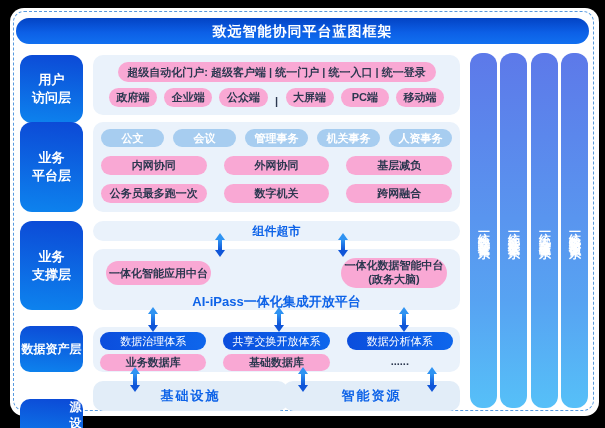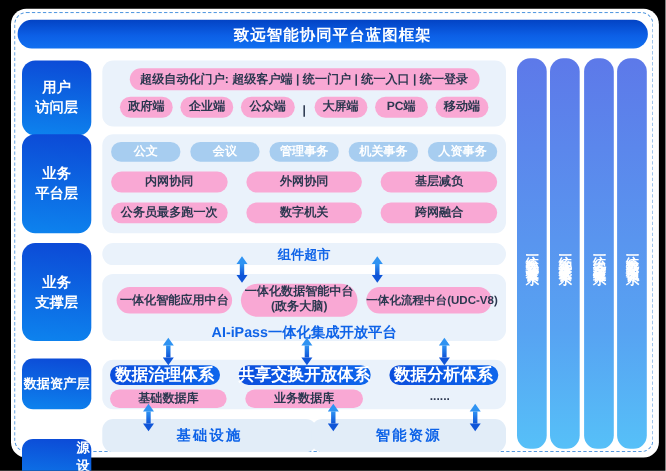--- a/index.html
+++ b/index.html
@@ -46,21 +46,21 @@
   .plat-pill{border-radius:12px;display:flex;flex-direction:column;justify-content:center;}
   .plat-1{width:105px;height:24px;line-height:24px;}
   .plat-2{width:106px;height:30px;border-radius:15px;line-height:1.25;}
   .plat-3{width:114px;height:24px;line-height:24px;font-size:10.5px;}
   .ipass{margin-top:5px;text-align:center;color:var(--accent-blue);font-size:13px;font-weight:bold;}
   
   .da-inner{padding:5px 7px 0;}
   .sys-row{display:flex;gap:17px;}
   .sys-pill{flex:1;height:18px;line-height:18px;border-radius:9px;
     background:linear-gradient(90deg,var(--sys-g1),var(--sys-g2));
-    color:#fff;font-size:15px;font-weight:bold;text-align:center;white-space:nowrap;}
+    color:#fff;font-size:11px;font-weight:normal;text-align:center;white-space:nowrap;}
   .db-row{display:flex;gap:17px;margin-top:4px;}
   .db-pill{flex:1;height:17px;line-height:17px;border-radius:9px;}
   .db-dots{flex:1;height:17px;line-height:15px;text-align:center;color:var(--pill-text);font-size:11px;font-weight:600;background:transparent;}
   
   .res-box{position:absolute;top:381px;height:30px;background:var(--box-bg);border-radius:10px;
     color:var(--accent-blue);font-size:13px;font-weight:bold;text-align:center;line-height:30px;letter-spacing:2px;}
   
   .arrow{position:absolute;width:12px;display:flex;flex-direction:column;align-items:center;z-index:3;}
   .a-up{width:0;height:0;border-left:5px solid transparent;border-right:5px solid transparent;border-bottom:7px solid var(--arrow-top);}
   .a-shaft{width:4px;flex:1;background:linear-gradient(180deg,var(--arrow-top),var(--arrow-bottom));}
@@ -137,35 +137,34 @@
   <div class="strip-title">组件超市</div>
 </div>
 
 <div class="panel" style="top:249px;height:61px;">
   <div class="plat-row">
     <div class="pill plat-pill plat-1">一体化智能应用中台</div>
     <div class="pill plat-pill plat-2">
       <span>一体化数据智能中台</span>
       <span>(政务大脑)</span>
     </div>
-    <div class="pill plat-pill plat-3">一体化流程中台(UDC-V8)</div>
   </div>
   <div class="ipass">AI-iPass一体化集成开放平台</div>
 </div>
 
 <div class="panel" style="top:327px;height:45px;">
   <div class="da-inner">
     <div class="sys-row">
       <div class="sys-pill">数据治理体系</div>
       <div class="sys-pill">共享交换开放体系</div>
       <div class="sys-pill">数据分析体系</div>
     </div>
     <div class="db-row">
+      <div class="pill db-pill">业务数据库</div>
       <div class="pill db-pill">基础数据库</div>
-      <div class="pill db-pill">业务数据库</div>
       <div class="db-dots">......</div>
     </div>
   </div>
 </div>
 
 <div class="res-box" style="left:93px;width:195px;">基础设施</div>
 <div class="res-box" style="left:283px;width:177px;">智能资源</div>
 
 <div class="arrow" style="left:214px;top:233px;height:24px;">
     <i class="a-up"></i>

